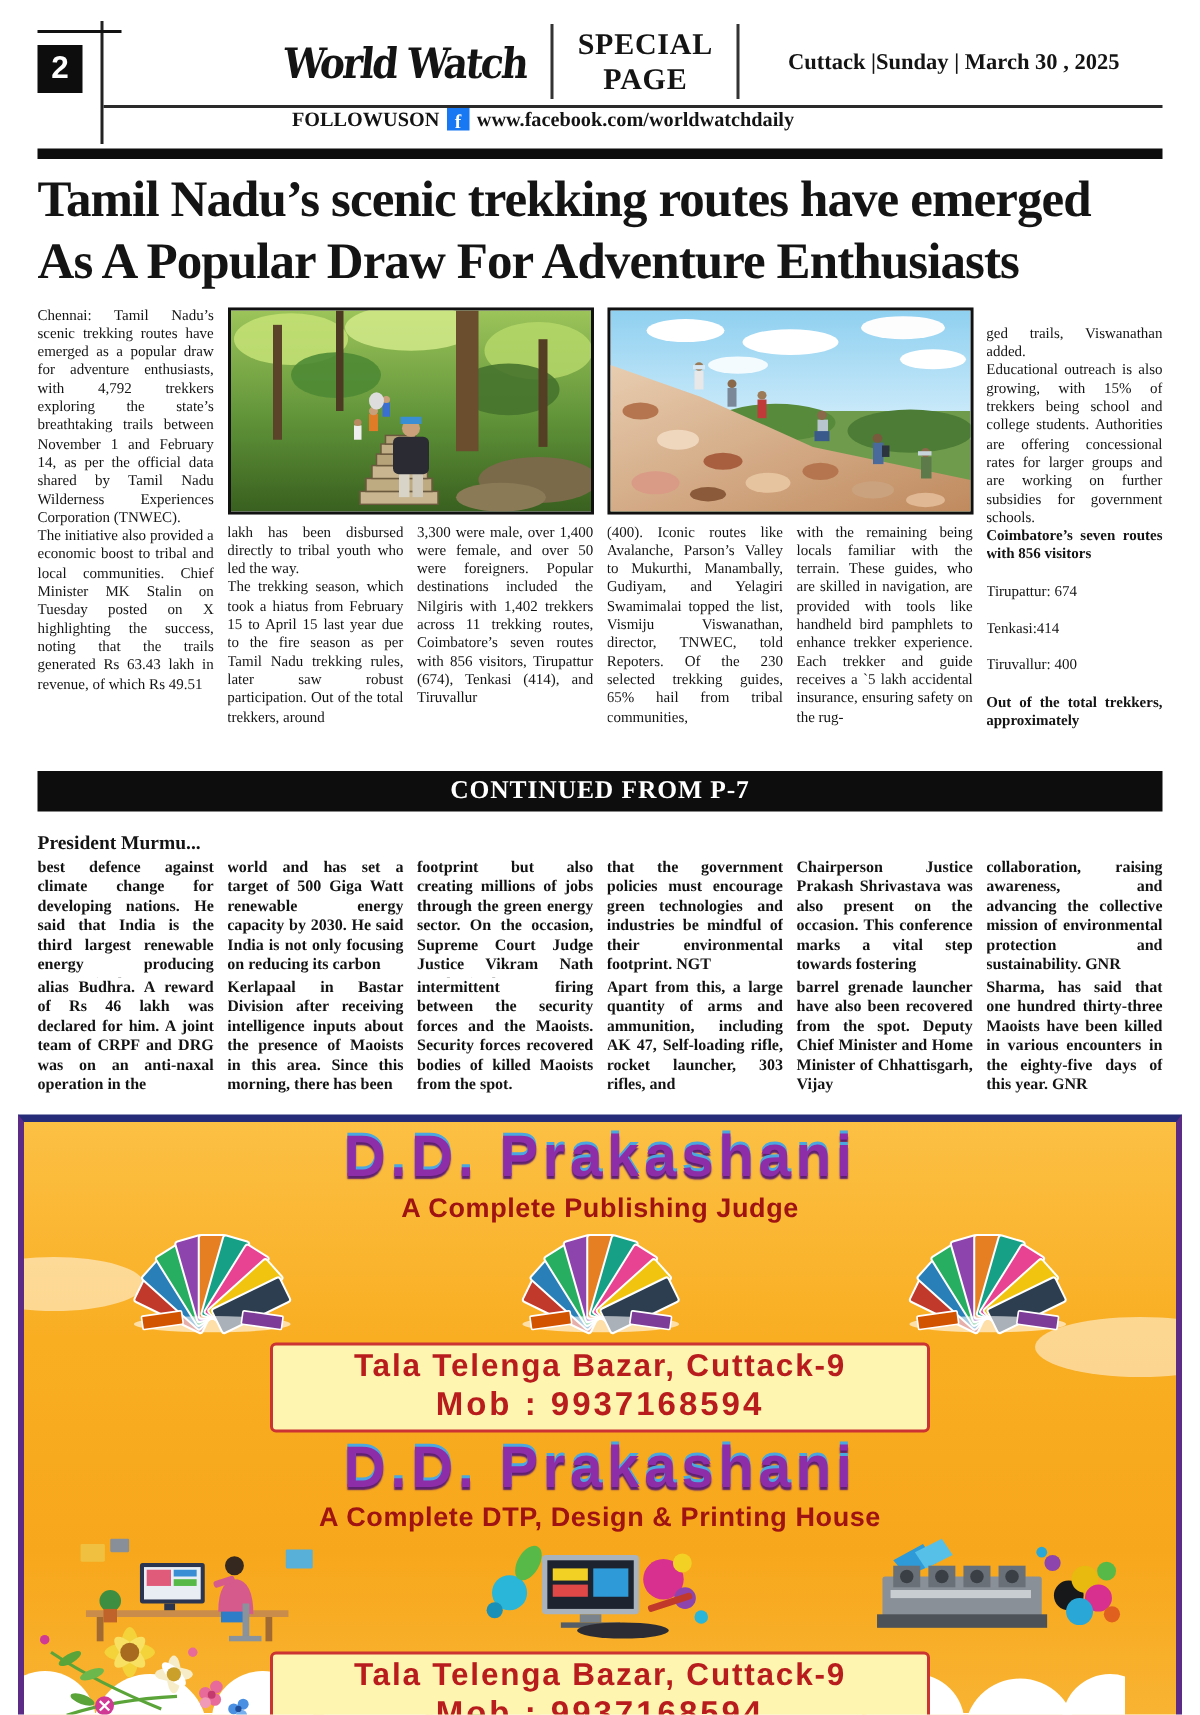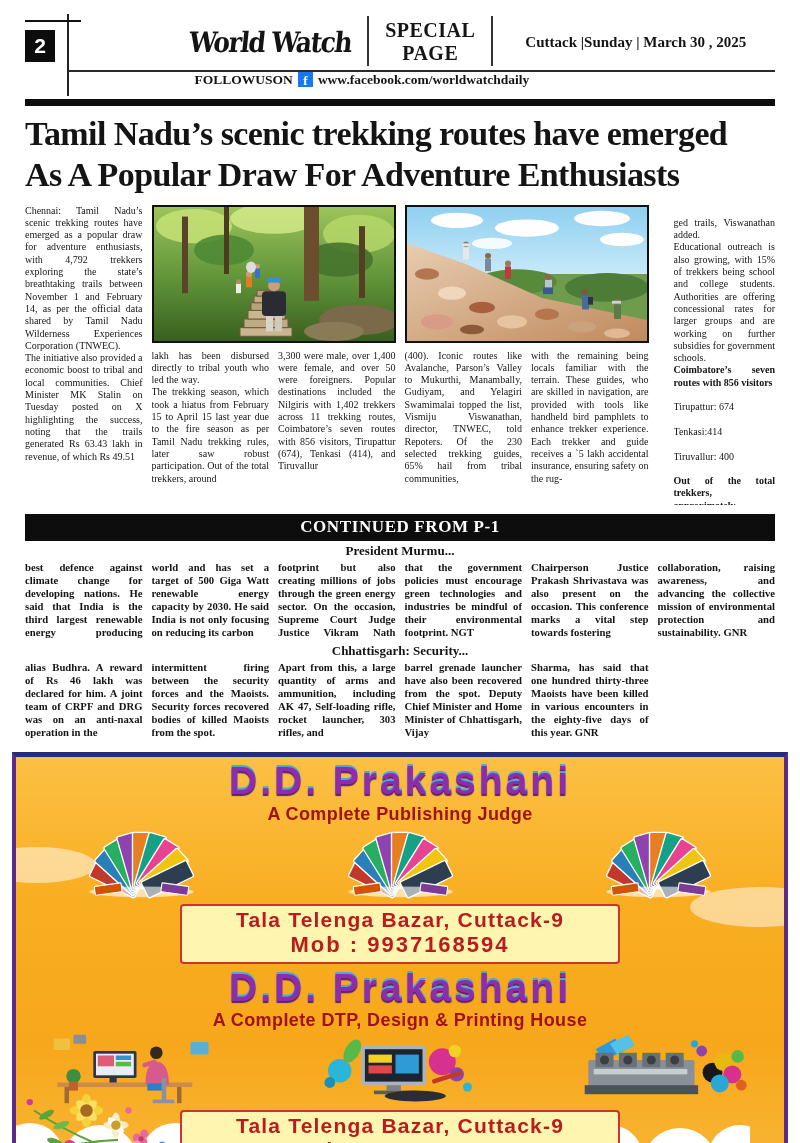--- a/index.html
+++ b/index.html
@@ -32,30 +32,30 @@
   
   .headline { font-size:34px; font-weight:bold; line-height:1.2; letter-spacing:-0.6px; margin:8px 0 9px; }
   .headline span { display:block; }
 
   
   .article { display:grid; grid-template-columns:repeat(6,1fr); grid-template-rows:138px 1fr; column-gap:9px; row-gap:7px; height:300px; }
   .col { font-size:10px; line-height:12.3px; text-align:justify; white-space:pre-line; overflow:hidden; }
   .c1 { grid-area:1/1/3/2; }
   .c2 { grid-area:2/2/3/3; } .c3 { grid-area:2/3/3/4; }
   .c4 { grid-area:2/4/3/5; } .c5 { grid-area:2/5/3/6; }
-  .c6 { grid-area:1/6/3/7;margin-left:16px; }
+  .c6 { grid-area:1/6/3/7; }
   .photo { border:2px solid #111; background:#ddd; }
   .photo1 { grid-area:1/2/2/4; } .photo2 { grid-area:1/4/2/6; }
   .photo svg { display:block; width:100%; height:100%; }
   .bold { font-weight:bold; }
 
   
   .banner { background:#0d0d0d; color:#fff; text-align:center; font-weight:bold; font-size:17px;
     letter-spacing:.6px; padding:3px 0 4px; margin-top:9px; }
-  .subhead-center { text-align:center; font-weight:bold; font-size:13px; margin:2px 0 2px; }
+  .subhead-center { font-weight:bold; font-size:13px; margin:13px 0 2px; }
   .cols6 { display:grid; grid-template-columns:repeat(6,1fr); column-gap:9px; height:80px; overflow:hidden;font-weight:bold; }
   .cols6 .col { font-size:10.7px; line-height:13px; white-space:normal; }
 
   
   .ad { margin:11px 12px 0; height:417px; border:4px solid #5b2b86; border-top:5px solid #272c78; position:relative; overflow:hidden;
     background:linear-gradient(180deg,#fcc044 0%, #f9ae22 35%, #f7a71b 70%, #f9b535 100%);
     font-family:"Liberation Sans", sans-serif; text-align:center; }
   .swirl { position:absolute; background:rgba(255,255,255,.5); border-radius:50%; }
   .ad-title { font-size:39px; font-weight:bold; letter-spacing:3px; color:#8e2da8;
     text-shadow:0 -2px 0 #4aa7e0, 0 2px 1px #5e1f70; margin-top:4px; line-height:1.05; }
@@ -225,35 +225,35 @@
       <div>Tirupattur: 674</div>
       <div>Tenkasi:414</div>
       <div>Tiruvallur: 400</div>
       <div class="bold">Out of the total trekkers, approximately</div>
       
       
       
     </div>
   </div>
 
-  <div class="banner">CONTINUED FROM P-1</div>
+  <div class="banner">CONTINUED FROM P-7</div>
 
   <div class="subhead-center">President Murmu...</div>
   <div class="cols6">
     <div class="col">best defence against climate change for developing nations. He said that India is the third largest renewable energy producing country in the</div>
     <div class="col">world and has set a target of 500 Giga Watt renewable energy capacity by 2030. He said India is not only focusing on reducing its carbon</div>
     <div class="col">footprint but also creating millions of jobs through the green energy sector. On the occasion, Supreme Court Judge Justice Vikram Nath emphasised</div>
     <div class="col">that the government policies must encourage green technologies and industries be mindful of their environmental footprint. NGT</div>
     <div class="col">Chairperson Justice Prakash Shrivastava was also present on the occasion. This conference marks a vital step towards fostering</div>
     <div class="col">collaboration, raising awareness, and advancing the collective mission of environmental protection and sustainability. GNR</div>
   </div>
 
-  <div class="subhead-center">Chhattisgarh: Security...</div>
   <div class="cols6">
     <div class="col">alias Budhra. A reward of Rs 46 lakh was declared for him. A joint team of CRPF and DRG was on an anti-naxal operation in the</div>
+    <div class="col">Kerlapaal in Bastar Division after receiving intelligence inputs about the presence of Maoists in this area. Since this morning, there has been</div>
     <div class="col">intermittent firing between the security forces and the Maoists. Security forces recovered bodies of killed Maoists from the spot.</div>
     <div class="col">Apart from this, a large quantity of arms and ammunition, including AK 47, Self-loading rifle, rocket launcher, 303 rifles, and</div>
     <div class="col">barrel grenade launcher have also been recovered from the spot. Deputy Chief Minister and Home Minister of Chhattisgarh, Vijay</div>
     <div class="col">Sharma, has said that one hundred thirty-three Maoists have been killed in various encounters in the eighty-five days of this year. GNR</div>
   </div>
 </div>
 
 <div class="ad">
   <div class="swirl" style="left:-40px; top:90px; width:120px; height:36px;"></div>
   <div class="swirl" style="right:-46px; top:130px; width:140px; height:40px;"></div>

